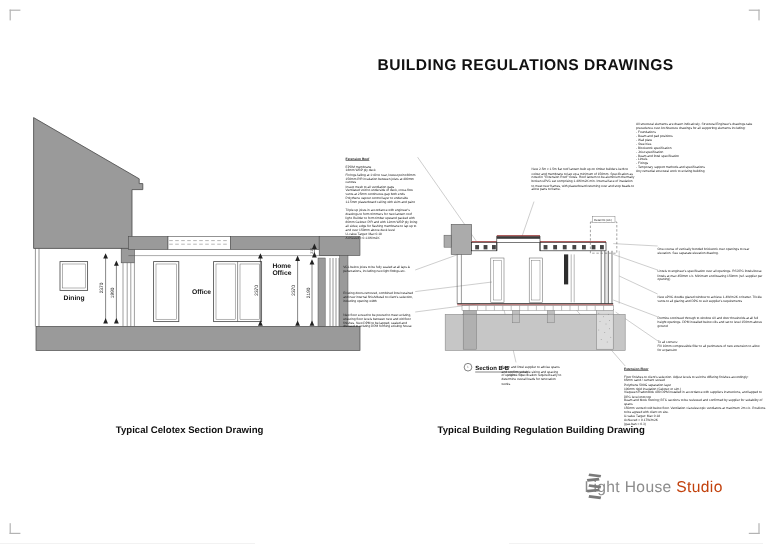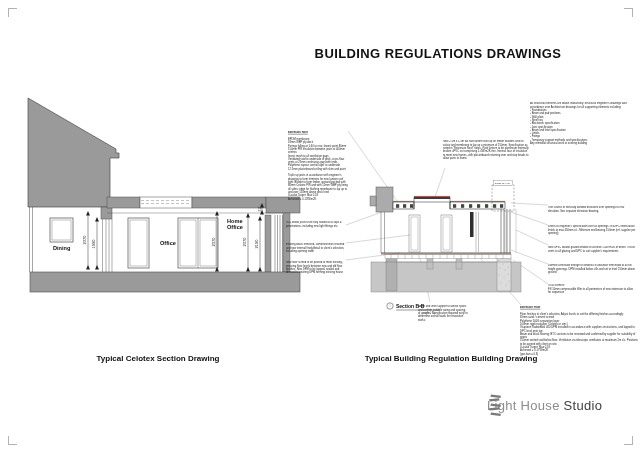--- a/index.html
+++ b/index.html
@@ -17,21 +17,21 @@
   .nt{display:block;font-weight:bold;text-decoration:underline;}
   svg{position:absolute;overflow:visible;}
   .dim{font-size:4px;fill:#222;}
   .dimsm{font-size:3px;fill:#222;}
   .room{font-size:5.6px;font-weight:bold;fill:#111;}
   .seclbl{font-size:5px;font-weight:bold;fill:#111;}
   .secsc{font-size:2.6px;fill:#888;}
   .tag{font-size:2.4px;fill:#333;}
   .logo{position:absolute;display:flex;align-items:center;gap:7px;}
   .logo-text{font-size:13px;color:#8c8c8c;letter-spacing:.3px;}
-  .logo-text .lt2{color:#404040;}
+  .logo-text .lt2{color:#c2410c;}
 </style>
 </head>
 <body>
 
 <div class="sheet">
 
   <div class="crop tl" style="left:8px;top:8px;"></div>
   <div class="crop tr" style="left:624px;top:8px;"></div>
   <div class="crop br" style="left:624px;top:436px;"></div>
   <div class="crop bl" style="left:8px;top:436px;"></div>

